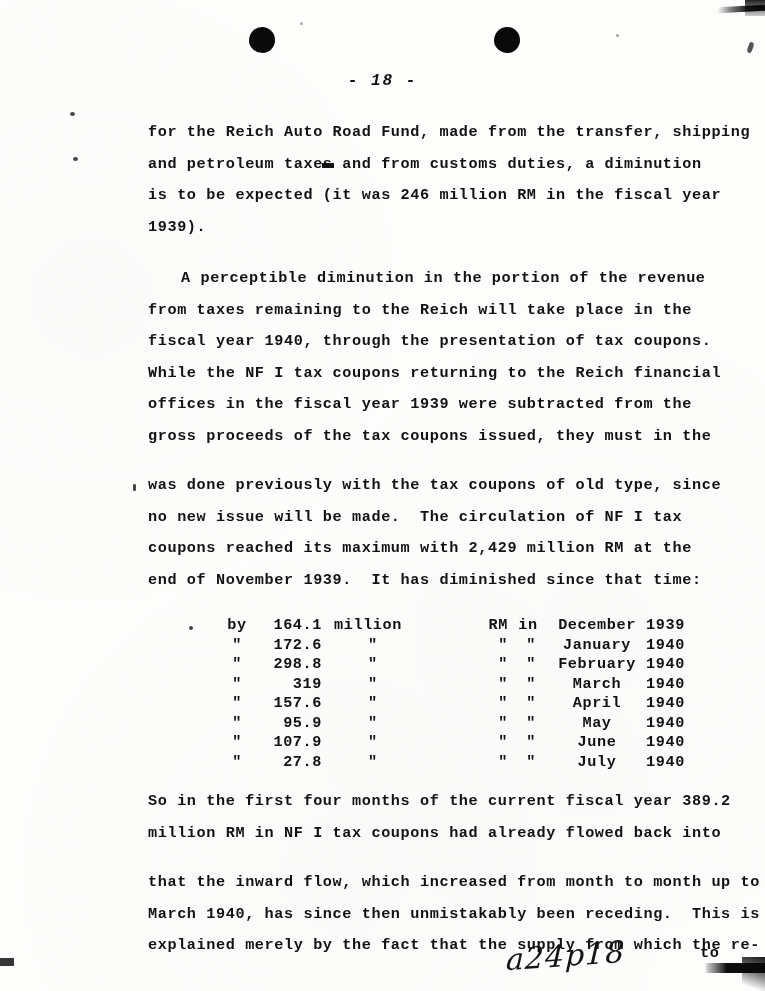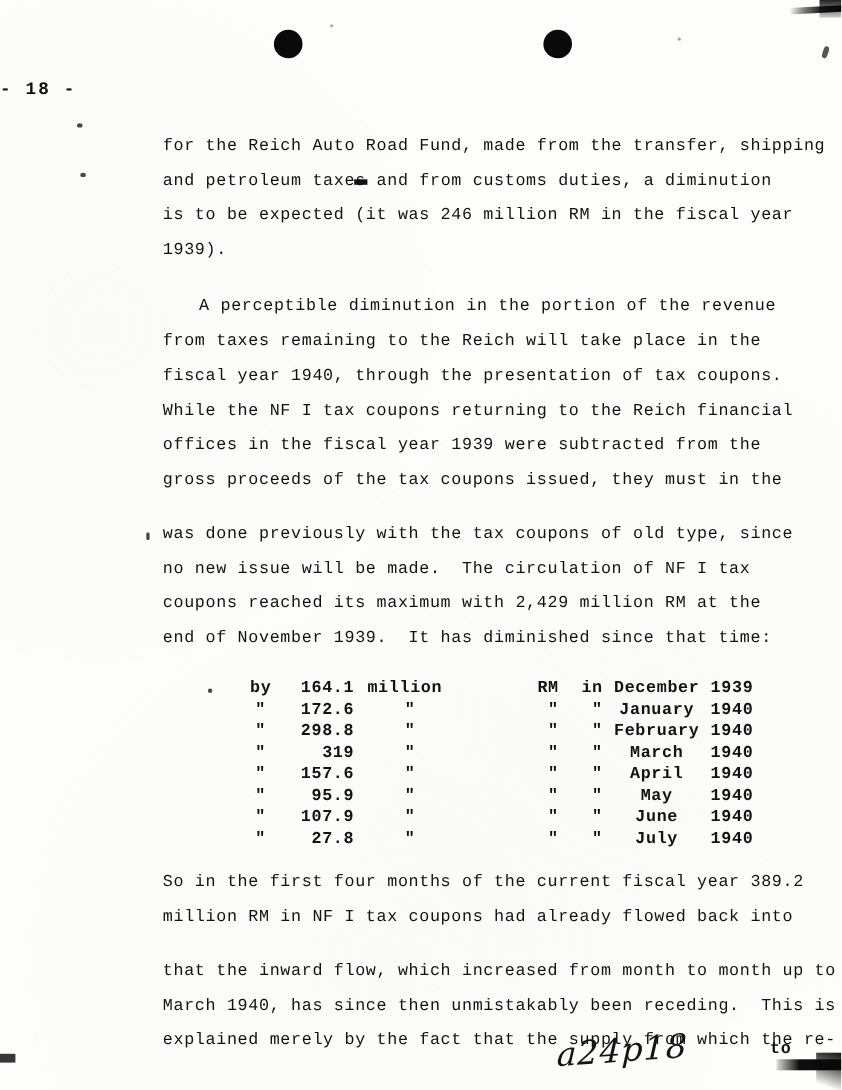--- a/index.html
+++ b/index.html
@@ -84,42 +84,43 @@
   #speck-3 { left: 133px; top: 484px; width: 3px; height: 7px; border-radius: 30%; }
   #speck-4 { left: 189px; top: 626px; width: 4px; height: 4px; }
   #speck-5 { left: 616px; top: 34px;  width: 3px; height: 3px; opacity: .5; }
   #speck-6 { left: 300px; top: 22px;  width: 3px; height: 3px; opacity: .45; }
 
   
   #page-number {
     position: absolute;
     left: 0; right: 0;
     top: 72px;
-    text-align: left;
+    text-align: center;
     font-size: 16px;
     font-weight: bold;
     letter-spacing: 2px;
     color: #101010;
+    font-style: italic;
   }
   #body-text {
     position: absolute;
     left: 148px;
     top: 117px;
     width: 600px;
   }
   .para {
     margin: 0 0 20px 0;
   }
   .line {
     font-size: 15.2px;
     line-height: 31.5px;
     letter-spacing: 0.6px;
     color: #121212;
     white-space: pre;
-    font-weight: normal;
+    font-weight: bold;
     text-rendering: optimizeLegibility;
   }
   .line.indent { padding-left: 33px; }
   .strike-s {
     position: relative;
     display: inline-block;
   }
   .strike-s::after {
     content: "";
     position: absolute;
@@ -141,21 +142,21 @@
     font-weight: bold;
     color: #121212;
     padding: 0;
     white-space: pre;
     vertical-align: top;
   }
   .col-by      { width: 38px;  text-align: center;  padding-left: 70px !important; }
   .col-amount  { width: 66px;  text-align: right; padding-right: 12px !important; }
   .col-unit    { width: 84px;  text-align: left;  }
   .col-rm      { width: 42px;  text-align: right;  }
-  .col-in      { width: 34px;  text-align: right;  }
+  .col-in      { width: 34px;  text-align: center;  }
   .col-month   { width: 98px;  text-align: center;  }
   .col-year    { width: 46px;  text-align: left;  }
   .ditto {
     font-family: "Liberation Mono", monospace;
     font-weight: bold;
   }
 
   
   #handwritten-note {
     position: absolute;

